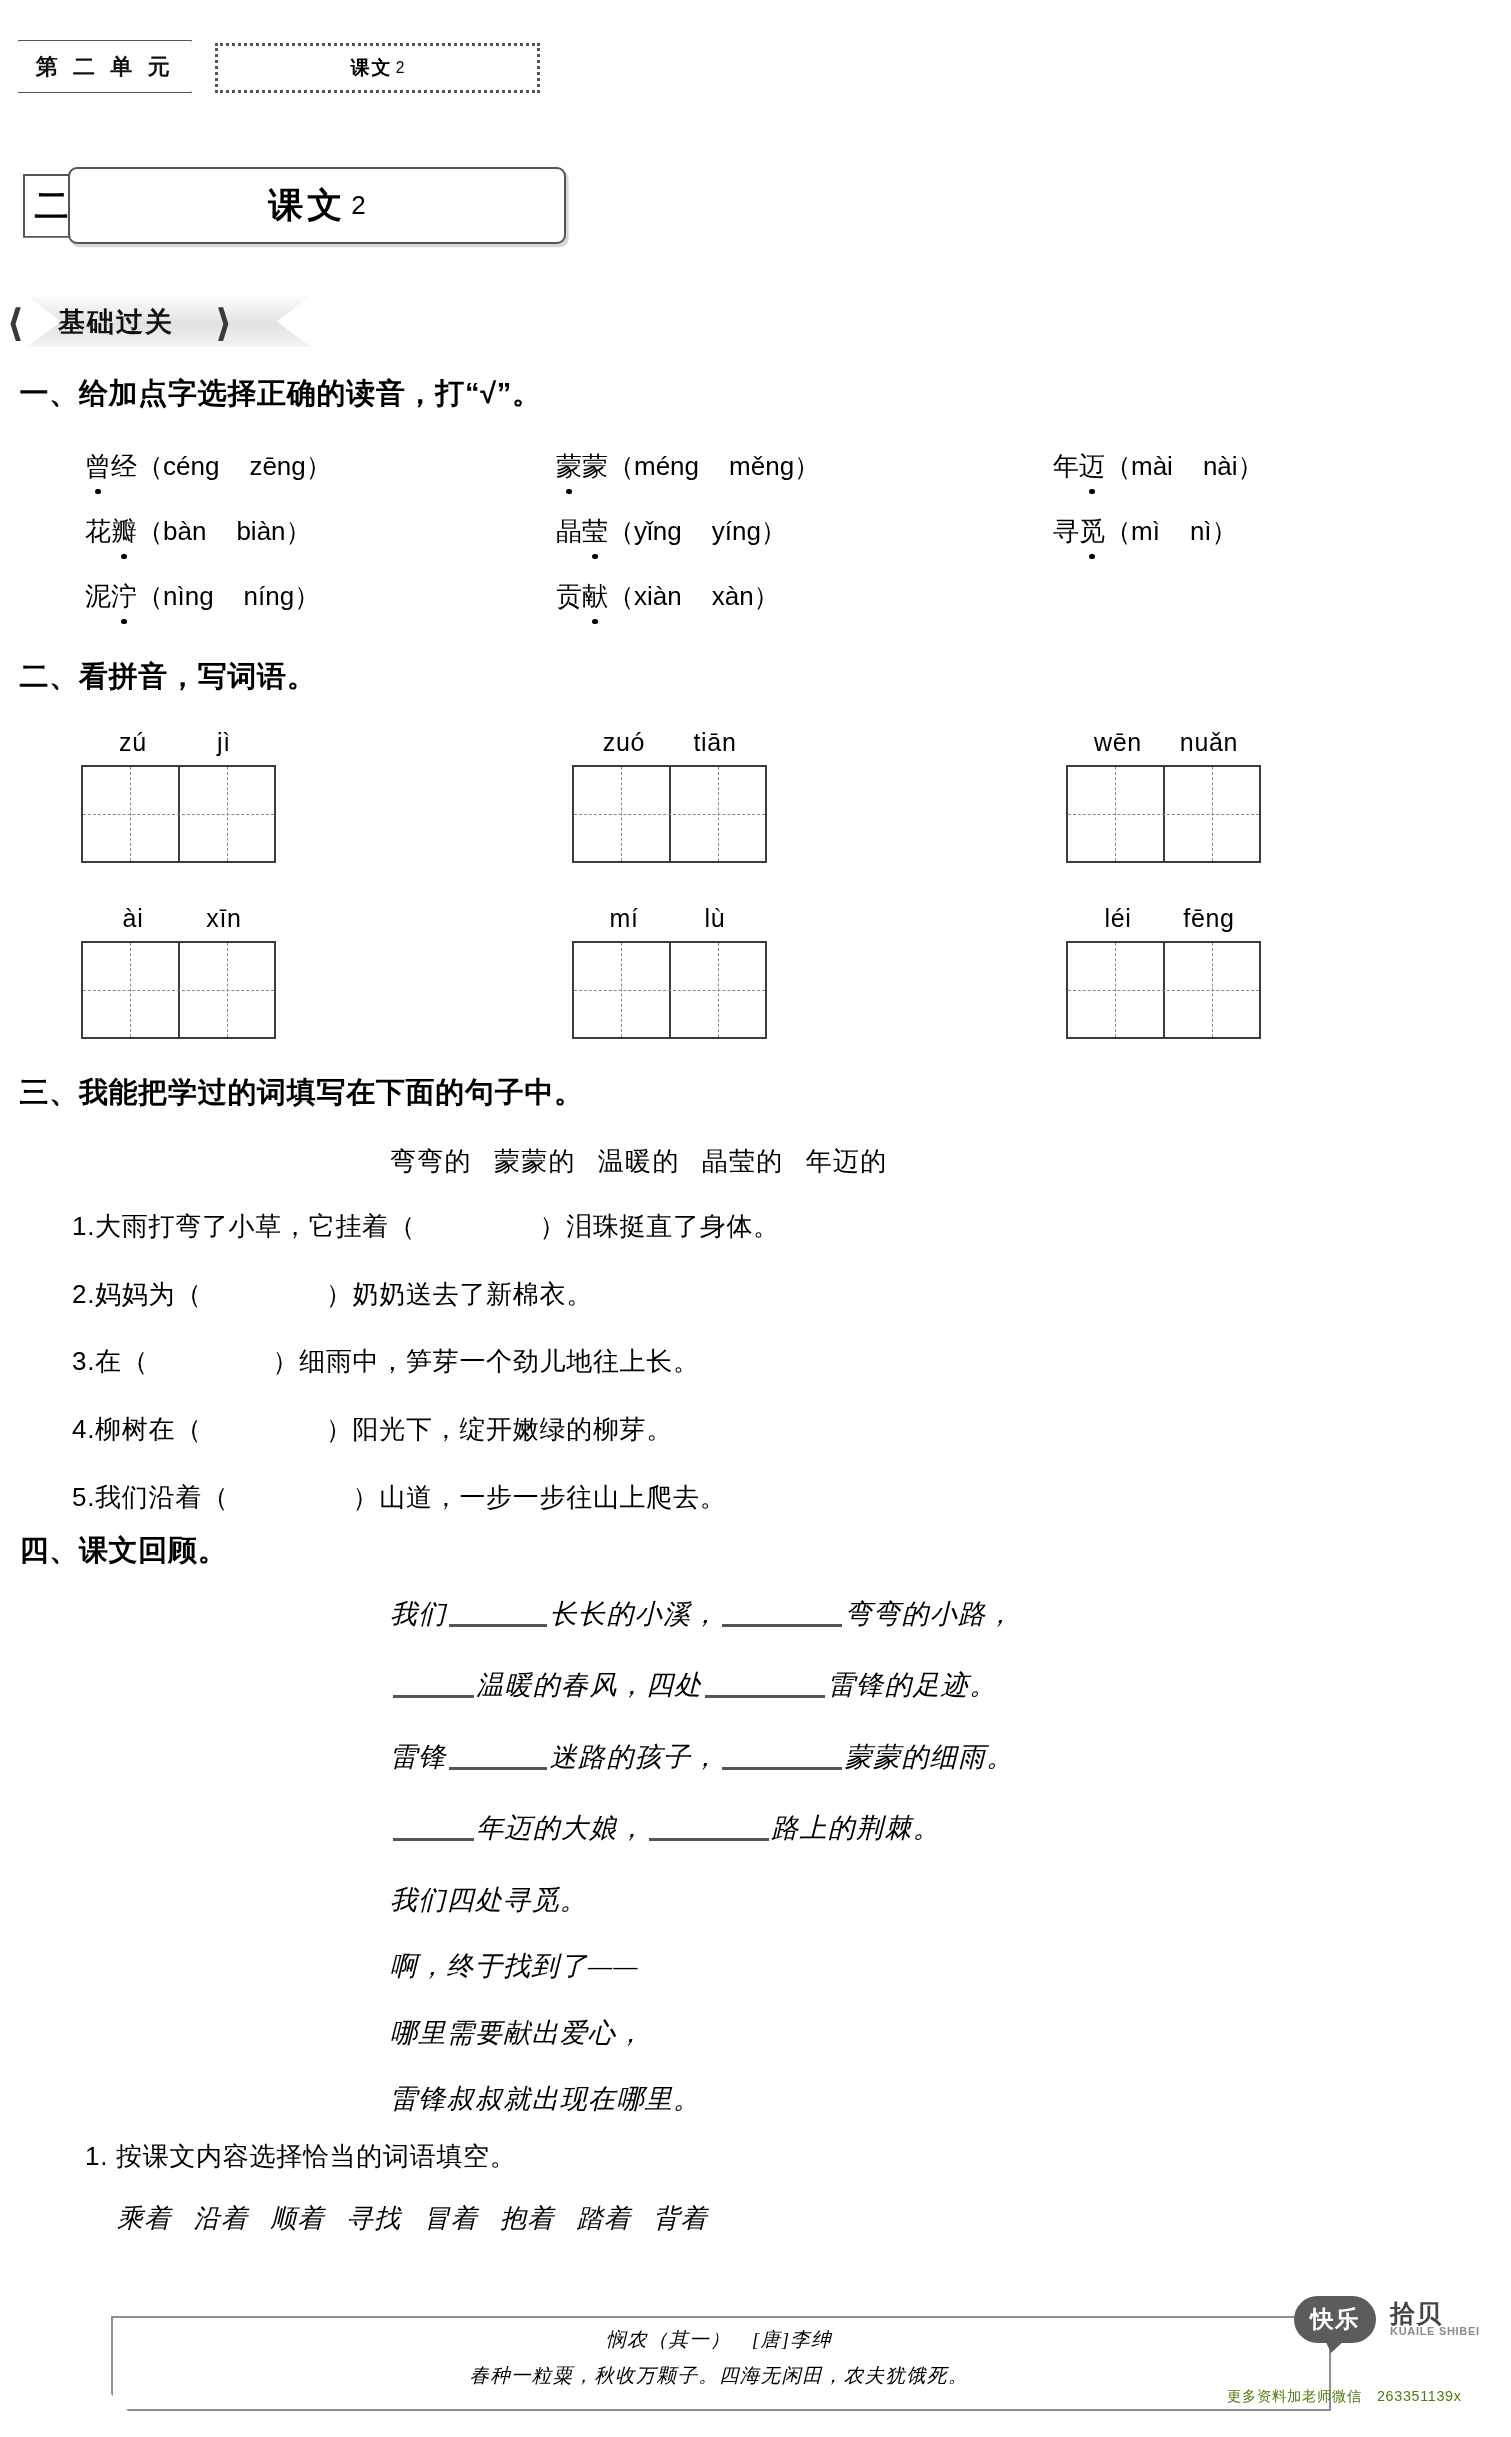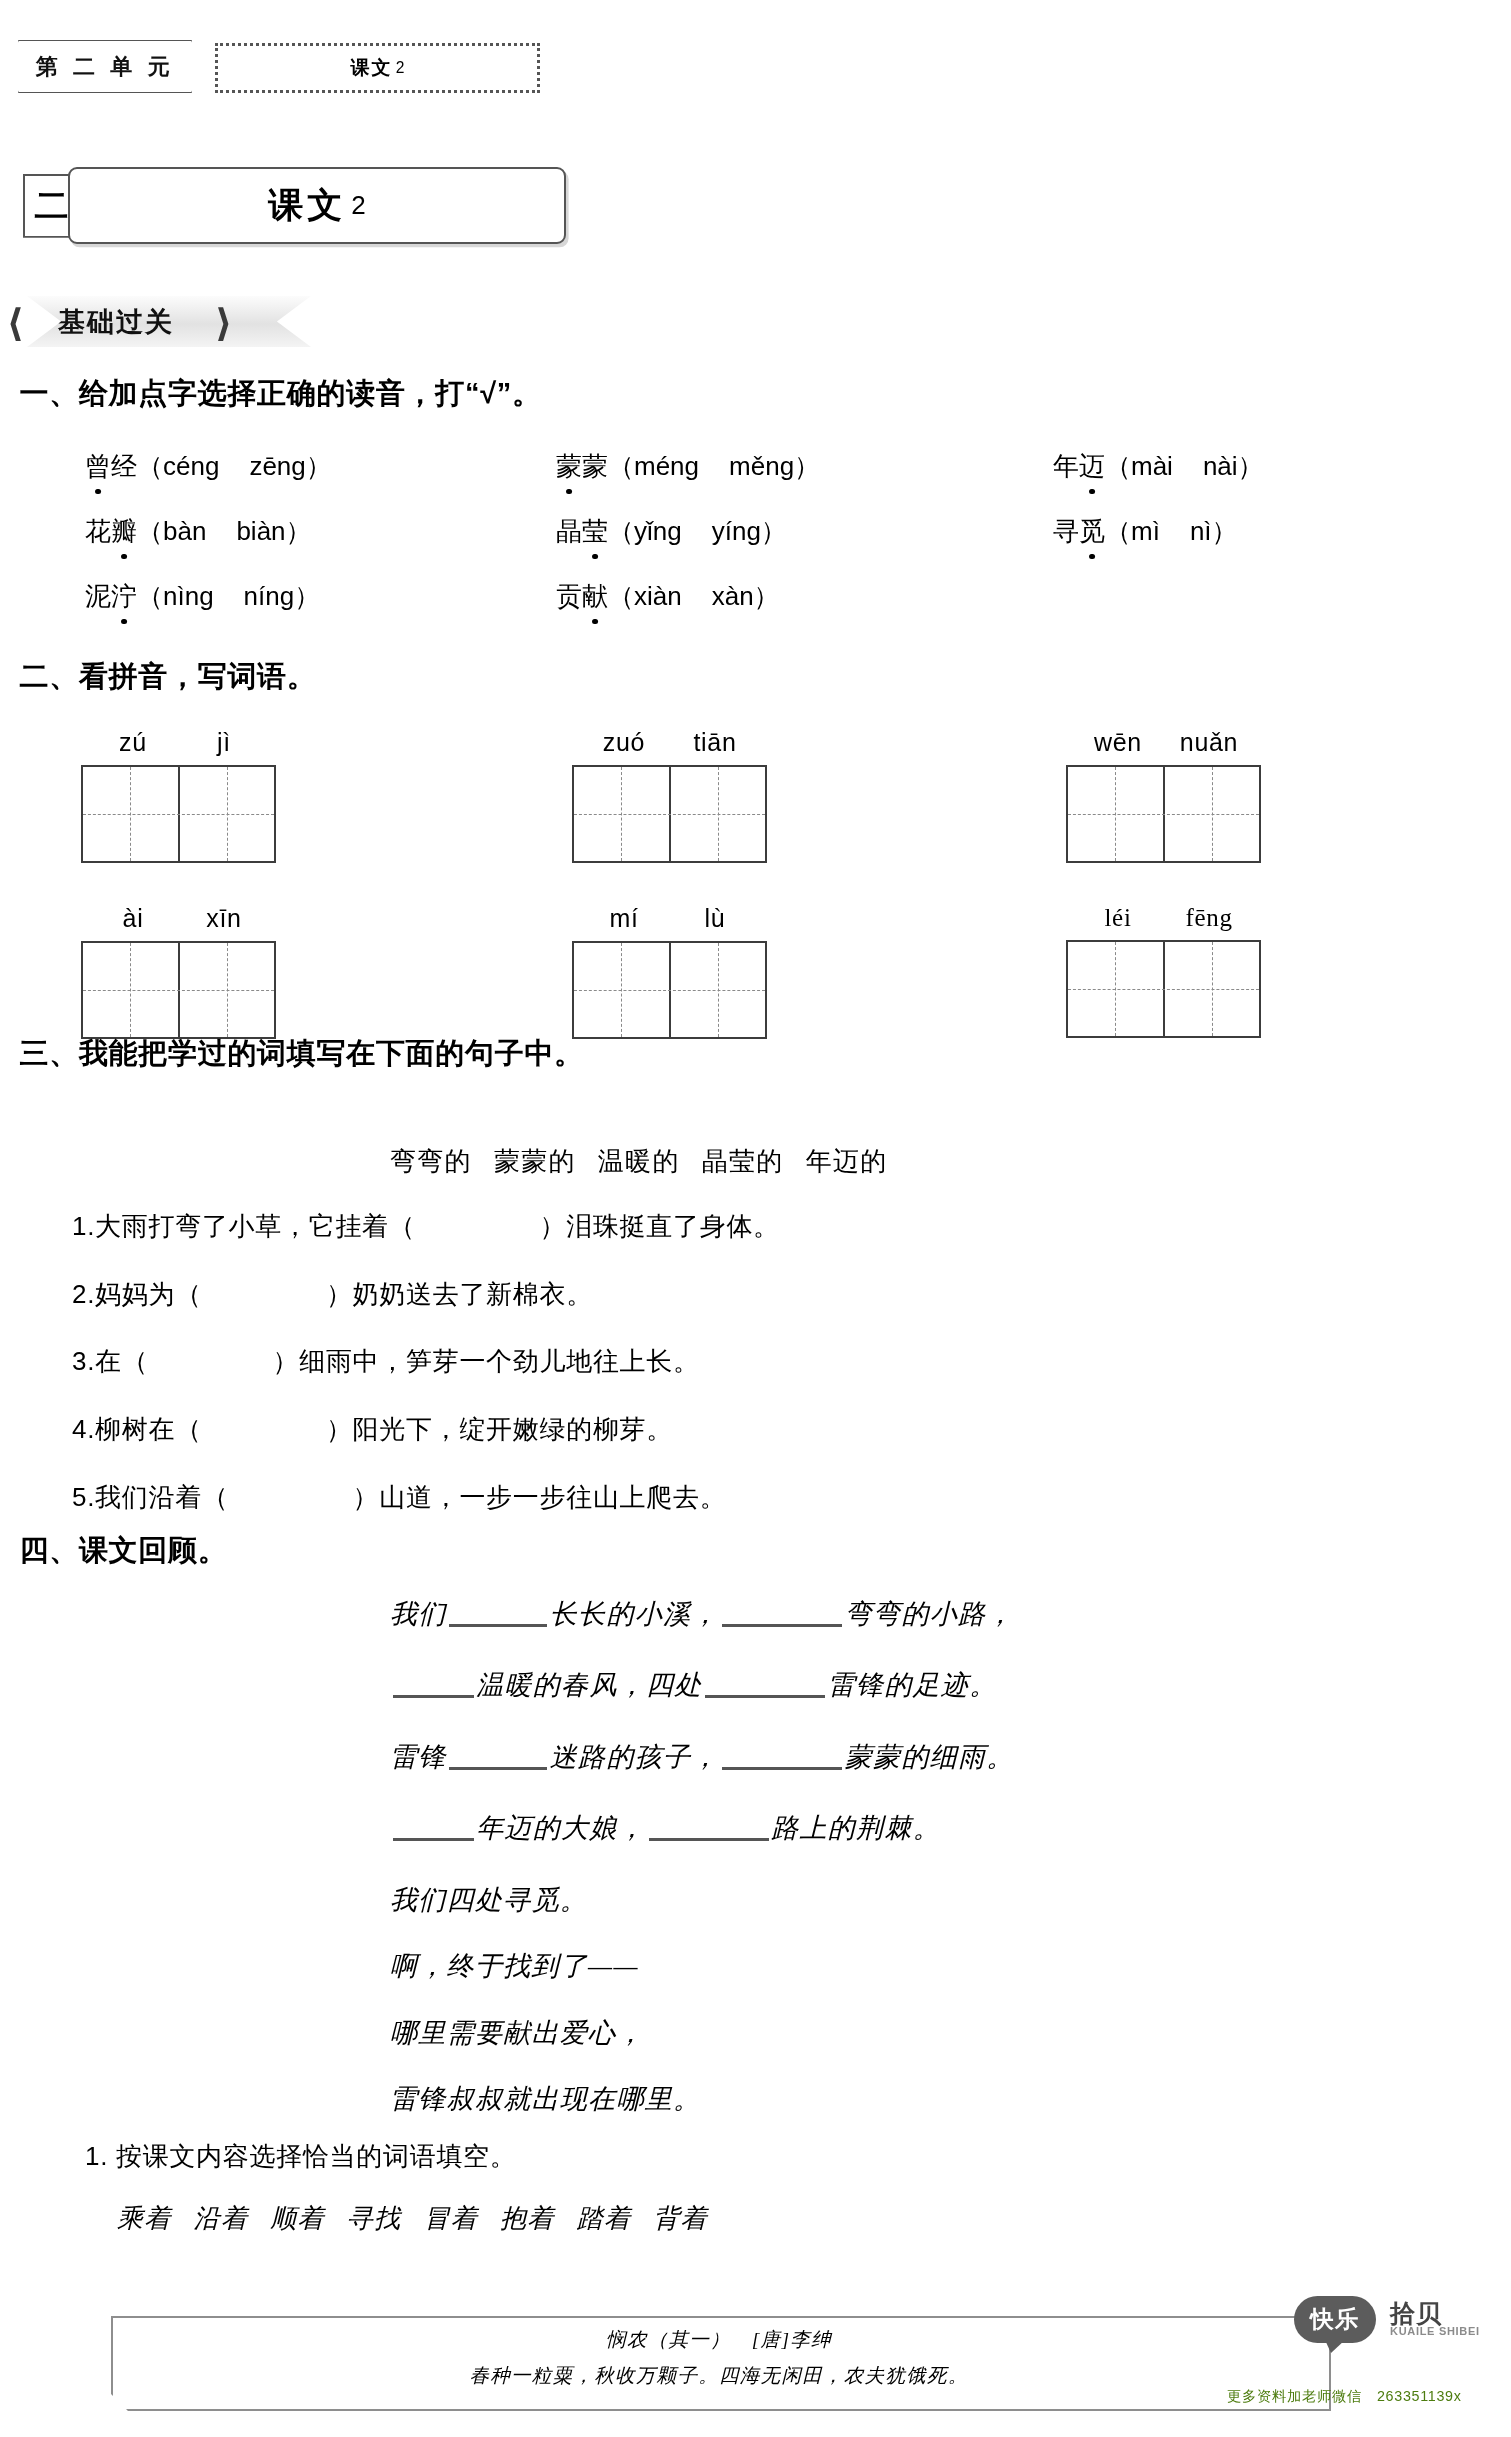--- a/index.html
+++ b/index.html
@@ -256,30 +256,30 @@
           <div class="cell"></div>
         </div>
       </div>
       <div class="tzg-wrap" style="left: 572px; top: 904px;">
         <div class="tzg-py"><span>mí</span><span>lù</span></div>
         <div class="tzg">
           <div class="cell"></div>
           <div class="cell"></div>
         </div>
       </div>
-      <div class="tzg-wrap" style="left: 1066px; top: 904px; font-family: Liberation Serif, serif;">
+      <div class="tzg-wrap" style="left: 1066px; top: 904px;">
         <div class="tzg-py"><span>léi</span><span>fēng</span></div>
         <div class="tzg">
           <div class="cell"></div>
           <div class="cell"></div>
         </div>
       </div>
     </div>
 
-  <div class="qhead" style="top:1034px;text-align:right;">三、我能把学过的词填写在下面的句子中。</div>
+  <div class="qhead" style="top:1073px;text-align:right;">三、我能把学过的词填写在下面的句子中。</div>
   <div class="wordbank" style="left:390px;top:1144px;" id="q3-bank"><span>弯弯的</span><span>蒙蒙的</span><span>温暖的</span><span>晶莹的</span><span>年迈的</span></div>
   <div id="q3-sentences">
       <div class="sent" style="left: 72px; top: 1209px;"><span>1.</span><span>大雨打弯了小草，它挂着（</span><span class="pb"></span><span>）泪珠挺直了身体。</span></div>
       <div class="sent" style="left: 72px; top: 1277px;"><span>2.</span><span>妈妈为（</span><span class="pb"></span><span>）奶奶送去了新棉衣。</span></div>
       <div class="sent" style="left: 72px; top: 1344px;"><span>3.</span><span>在（</span><span class="pb"></span><span>）细雨中，笋芽一个劲儿地往上长。</span></div>
       <div class="sent" style="left: 72px; top: 1412px;"><span>4.</span><span>柳树在（</span><span class="pb"></span><span>）阳光下，绽开嫩绿的柳芽。</span></div>
       <div class="sent" style="left: 72px; top: 1480px;"><span>5.</span><span>我们沿着（</span><span class="pb"></span><span>）山道，一步一步往山上爬去。</span></div>
     </div>
 
   <div class="qhead" style="top:1531px;">四、课文回顾。</div>

